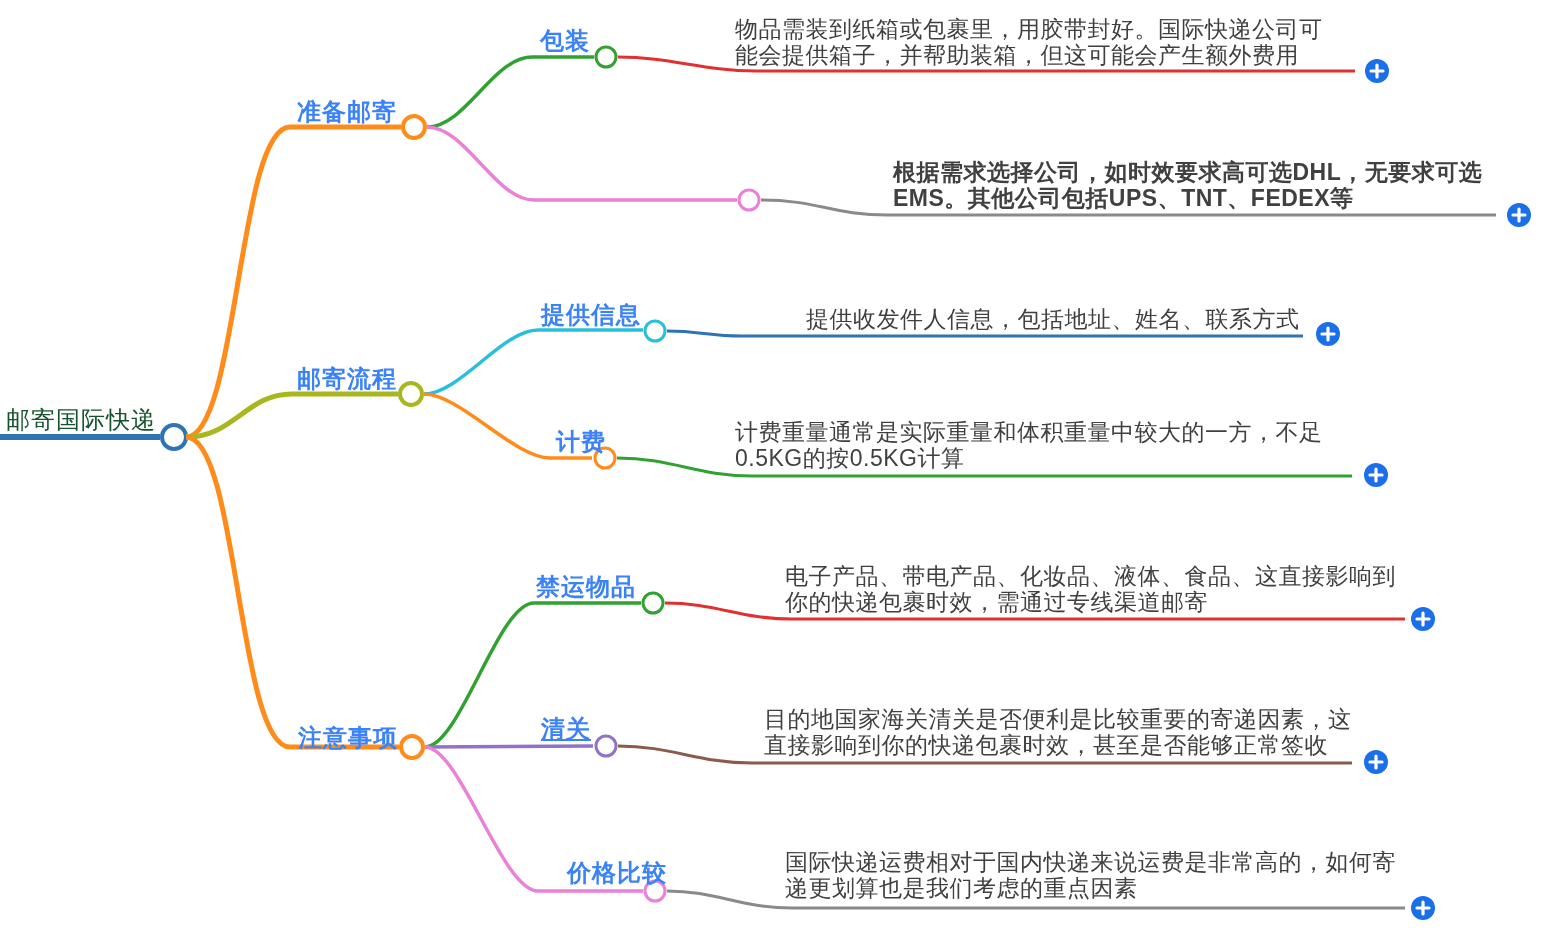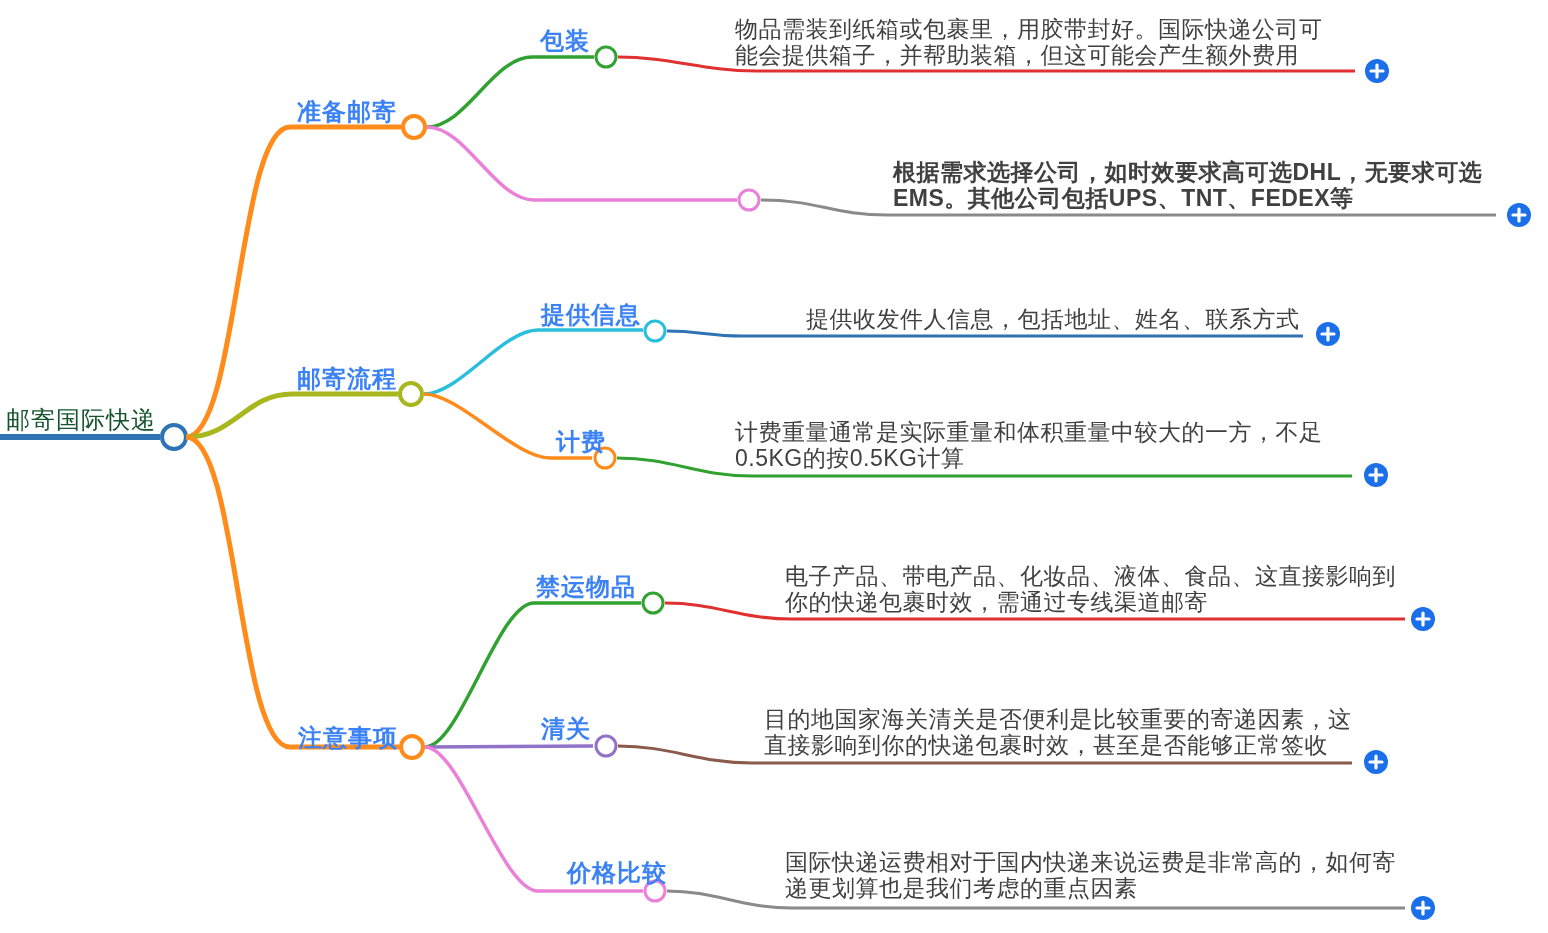--- a/index.html
+++ b/index.html
@@ -98,21 +98,21 @@
   <div class="node-label root-label" style="left:6px; top:404px;">邮寄国际快递</div>
 
   <div class="node-label" style="left:297px; top:96px;">准备邮寄</div>
   <div class="node-label" style="left:297px; top:363px;text-align:right;">邮寄流程</div>
   <div class="node-label" style="left:298px; top:714px;margin-top:8px;">注意事项</div>
 
   <div class="node-label" style="left:540px; top:25px;">包装</div>
   <div class="node-label" style="left:541px; top:299px;font-family:Liberation Mono, monospace;">提供信息</div>
   <div class="node-label" style="left:556px; top:426px;">计费</div>
   <div class="node-label" style="left:536px; top:571px;">禁运物品</div>
-  <div class="node-label" style="left:541px; top:713px;">清关</div>
+  <div class="node-label" style="left:541px; top:713px;text-decoration:underline;">清关</div>
   <div class="node-label" style="left:541px; top:857px;margin-left:26px;">价格比较</div>
 
   <div class="leaf-text" style="left:735px; top:16px;  width:600px;">物品需装到纸箱或包裹里，用胶带封好。国际快递公司可能会提供箱子，并帮助装箱，但这可能会产生额外费用</div>
   <div class="leaf-text" style="left:893px; top:159px; width:600px;font-weight:bold;">根据需求选择公司，如时效要求高可选DHL，无要求可选EMS。其他公司包括UPS、TNT、FEDEX等</div>
   <div class="leaf-text nowrap" style="left:790px; top:306px;margin-left:16px;">提供收发件人信息，包括地址、姓名、联系方式</div>
   <div class="leaf-text" style="left:735px; top:419px; width:605px;">计费重量通常是实际重量和体积重量中较大的一方，不足0.5KG的按0.5KG计算</div>
   <div class="leaf-text" style="left:785px; top:563px; width:615px;">电子产品、带电产品、化妆品、液体、食品、这直接影响到你的快递包裹时效，需通过专线渠道邮寄</div>
   <div class="leaf-text" style="left:764px; top:706px; width:610px;">目的地国家海关清关是否便利是比较重要的寄递因素，这直接影响到你的快递包裹时效，甚至是否能够正常签收</div>
   <div class="leaf-text" style="left:785px; top:849px; width:615px;">国际快递运费相对于国内快递来说运费是非常高的，如何寄递更划算也是我们考虑的重点因素</div>
 

